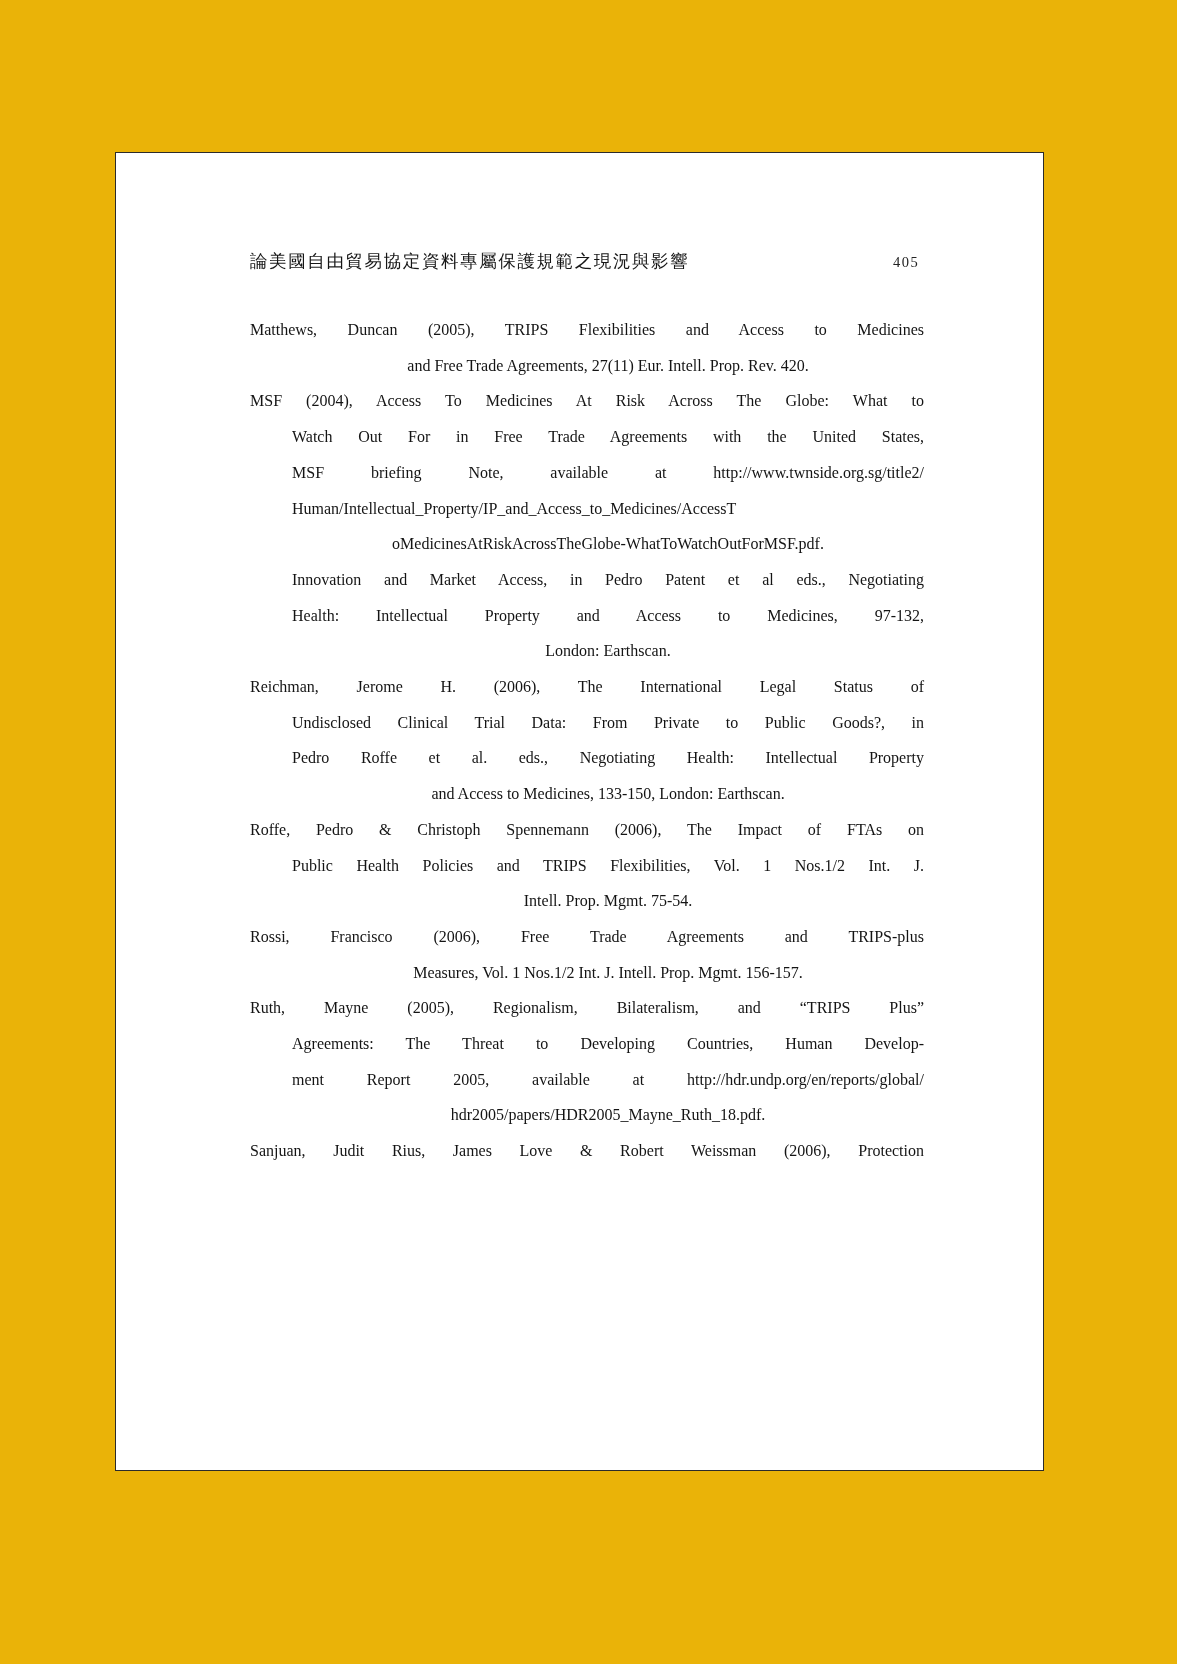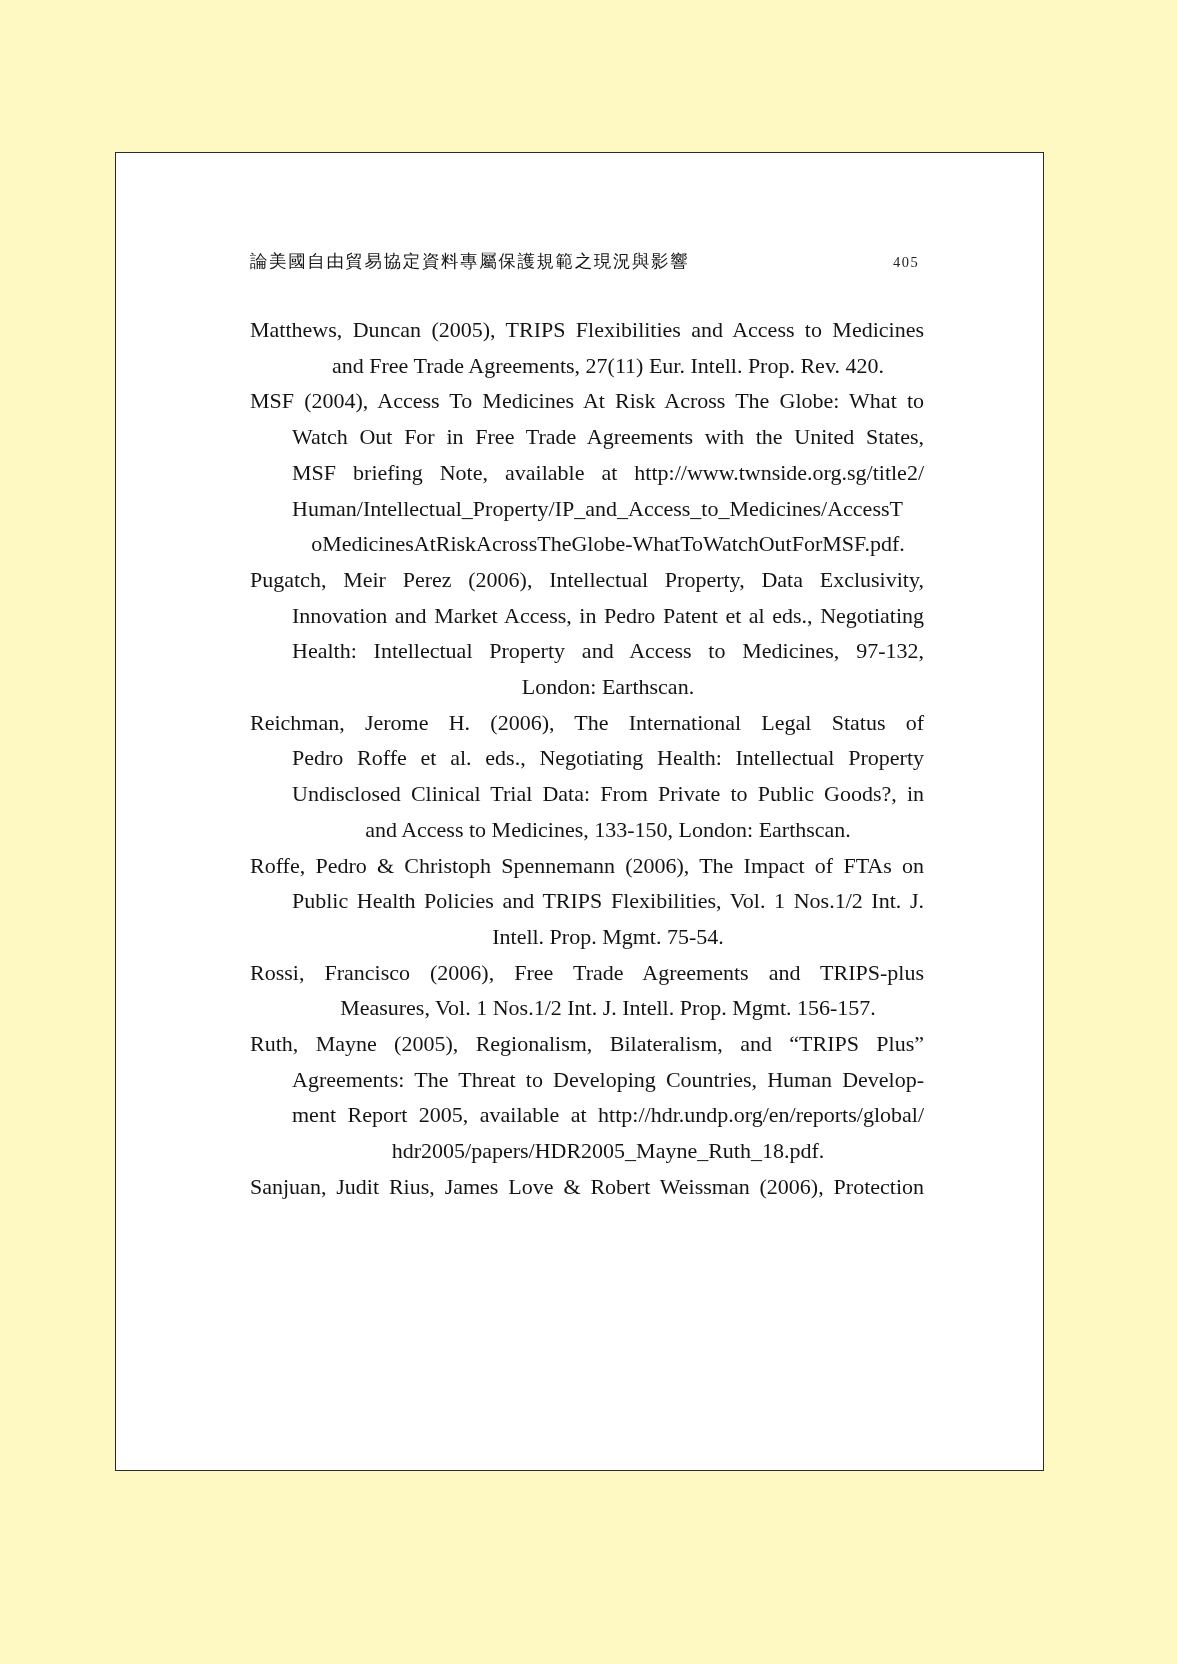--- a/index.html
+++ b/index.html
@@ -4,21 +4,21 @@
 <style>
   html, body {
     margin: 0;
     padding: 0;
     background: #ffffff;
   }
   .page {
     position: relative;
     width: 1177px;
     height: 1664px;
-    background: #fef9c3;
+    background: #eab308;
     overflow: hidden;
     font-family: "Liberation Serif", "DejaVu Serif", serif;
     color: #1a1a1a;
   }
   .frame {
     position: absolute;
     left: 115px;
     top: 152px;
     width: 929px;
     height: 1319px;
@@ -43,21 +43,21 @@
     font-size: 14.5px;
     letter-spacing: 1.5px;
     color: #222222;
     line-height: 18px;
   }
   .refs {
     position: absolute;
     left: 250px;
     top: 312px;
     width: 674px;
-    font-size: 22px;
+    font-size: 16px;
     line-height: 35.7px;
     color: #141414;
   }
   .ref {
     padding-left: 42px;
   }
   .line {
     white-space: nowrap;
     overflow: visible;
     text-align: center;
@@ -83,29 +83,28 @@
         <div class="line">and Free Trade Agreements, 27(11) Eur. Intell. Prop. Rev. 420.</div>
       </div>
       <div class="ref">
         <div class="line first j">MSF (2004), Access To Medicines At Risk Across The Globe: What to</div>
         <div class="line j">Watch Out For in Free Trade Agreements with the United States,</div>
         <div class="line j">MSF briefing Note, available at http://www.twnside.org.sg/title2/</div>
         <div class="line j">Human/Intellectual_Property/IP_and_Access_to_Medicines/AccessT</div>
         <div class="line">oMedicinesAtRiskAcrossTheGlobe-WhatToWatchOutForMSF.pdf.</div>
       </div>
       <div class="ref">
-        <div class="line first j">Pugatch, Meir Perez (2006), Intellectual Property, Data Exclusivity,</div>
         <div class="line j">Innovation and Market Access, in Pedro Patent et al eds., Negotiating</div>
         <div class="line j">Health: Intellectual Property and Access to Medicines, 97-132,</div>
         <div class="line">London: Earthscan.</div>
       </div>
       <div class="ref">
         <div class="line first j">Reichman, Jerome H. (2006), The International Legal Status of</div>
+        <div class="line j">Undisclosed Clinical Trial Data: From Private to Public Goods?, in</div>
         <div class="line j">Pedro Roffe et al. eds., Negotiating Health: Intellectual Property</div>
-        <div class="line j">Undisclosed Clinical Trial Data: From Private to Public Goods?, in</div>
         <div class="line">and Access to Medicines, 133-150, London: Earthscan.</div>
       </div>
       <div class="ref">
         <div class="line first j">Roffe, Pedro &amp; Christoph Spennemann (2006), The Impact of FTAs on</div>
         <div class="line j">Public Health Policies and TRIPS Flexibilities, Vol. 1 Nos.1/2 Int. J.</div>
         <div class="line">Intell. Prop. Mgmt. 75-54.</div>
       </div>
       <div class="ref">
         <div class="line first j">Rossi, Francisco (2006), Free Trade Agreements and TRIPS-plus</div>
         <div class="line">Measures, Vol. 1 Nos.1/2 Int. J. Intell. Prop. Mgmt. 156-157.</div>

